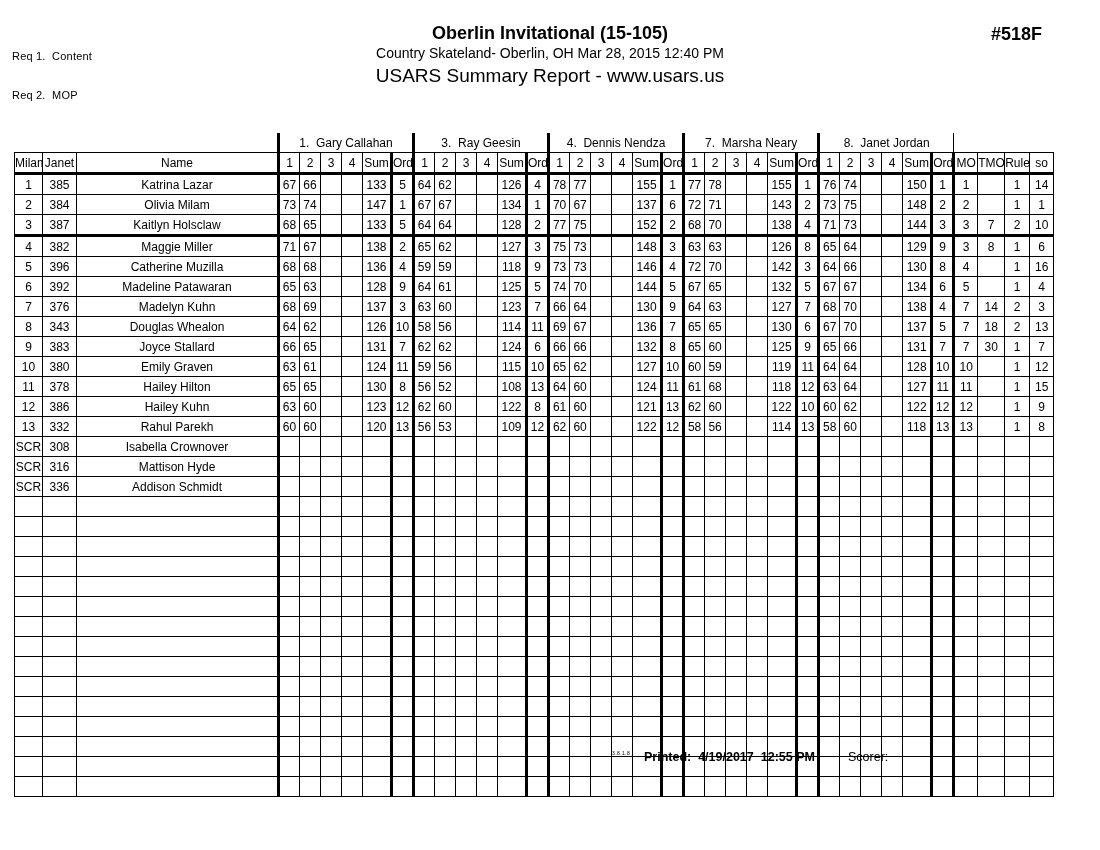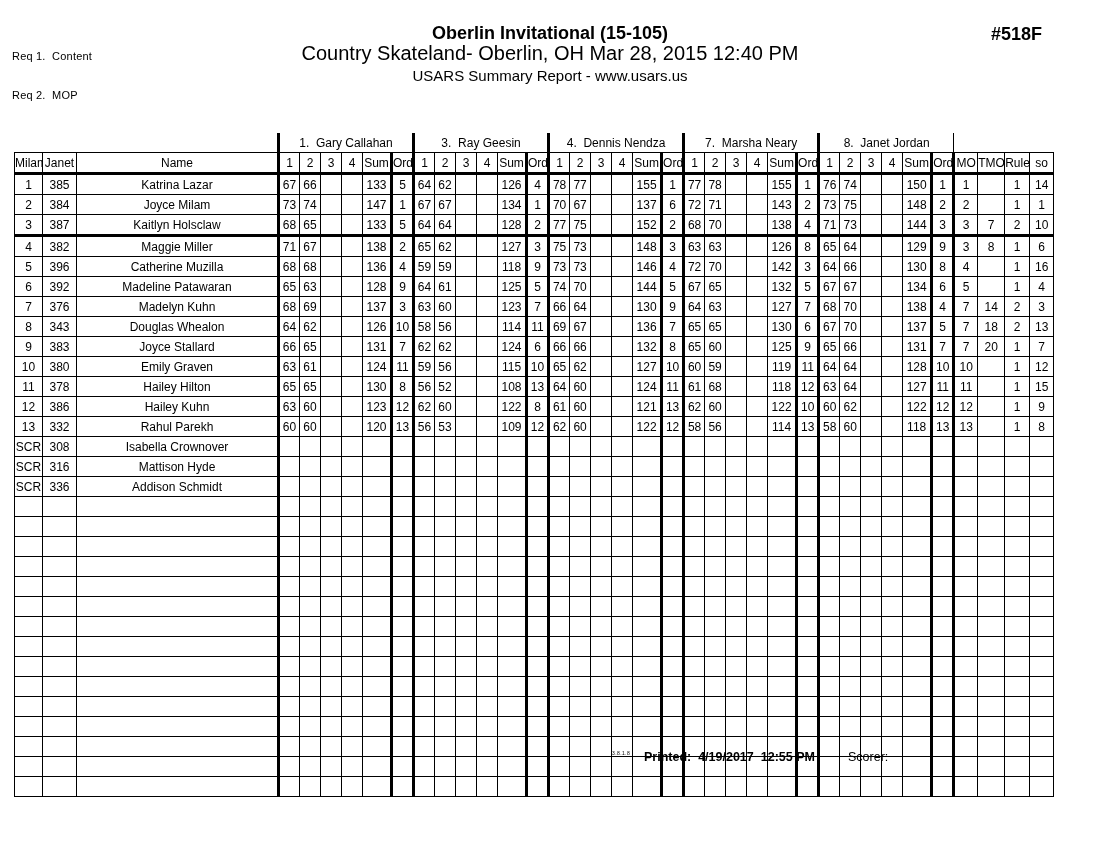--- a/index.html
+++ b/index.html
@@ -33,31 +33,31 @@
     top: 22px;
     width: 1100px;
     text-align: center;
   }
   #meet-title {
     font-size: 18px;
     font-weight: bold;
     line-height: 22px;
   }
   #meet-venue {
-    font-size: 20px;
+    font-size: 14px;
     line-height: 19px;
   }
   #event-title {
     font-size: 19px;
     font-weight: bold;
     line-height: 24px;
     margin-top: 1px;
   }
   #report-line {
-    font-size: 15px;
+    font-size: 19px;
     line-height: 22px;
     margin-top: 2px;
   }
   #event-code {
     position: absolute;
     right: 58px;
     top: 24px;
     font-size: 18px;
     font-weight: bold;
   }
@@ -296,21 +296,21 @@
         <td>150</td>
         <td class="ord ord-sep">1</td>
         <td>1</td>
         <td></td>
         <td>1</td>
         <td>14</td>
       </tr>
       <tr class="data medal">
         <td class="place">2</td>
         <td class="cont">384</td>
-        <td class="name">Joyce Milam</td>
+        <td class="name">Olivia Milam</td>
         <td class="grp-left">73</td>
         <td>74</td>
         <td></td>
         <td></td>
         <td>147</td>
         <td class="ord ord-sep">1</td>
         <td class="grp-left">67</td>
         <td>67</td>
         <td></td>
         <td></td>
@@ -601,21 +601,21 @@
         <td></td>
         <td>125</td>
         <td class="ord ord-sep">9</td>
         <td class="grp-left">65</td>
         <td>66</td>
         <td></td>
         <td></td>
         <td>131</td>
         <td class="ord ord-sep">7</td>
         <td>7</td>
-        <td>20</td>
+        <td>30</td>
         <td>1</td>
         <td>7</td>
       </tr>
       <tr class="data">
         <td class="place">10</td>
         <td class="cont">380</td>
         <td class="name">Emily Graven</td>
         <td class="grp-left">63</td>
         <td>61</td>
         <td></td>

